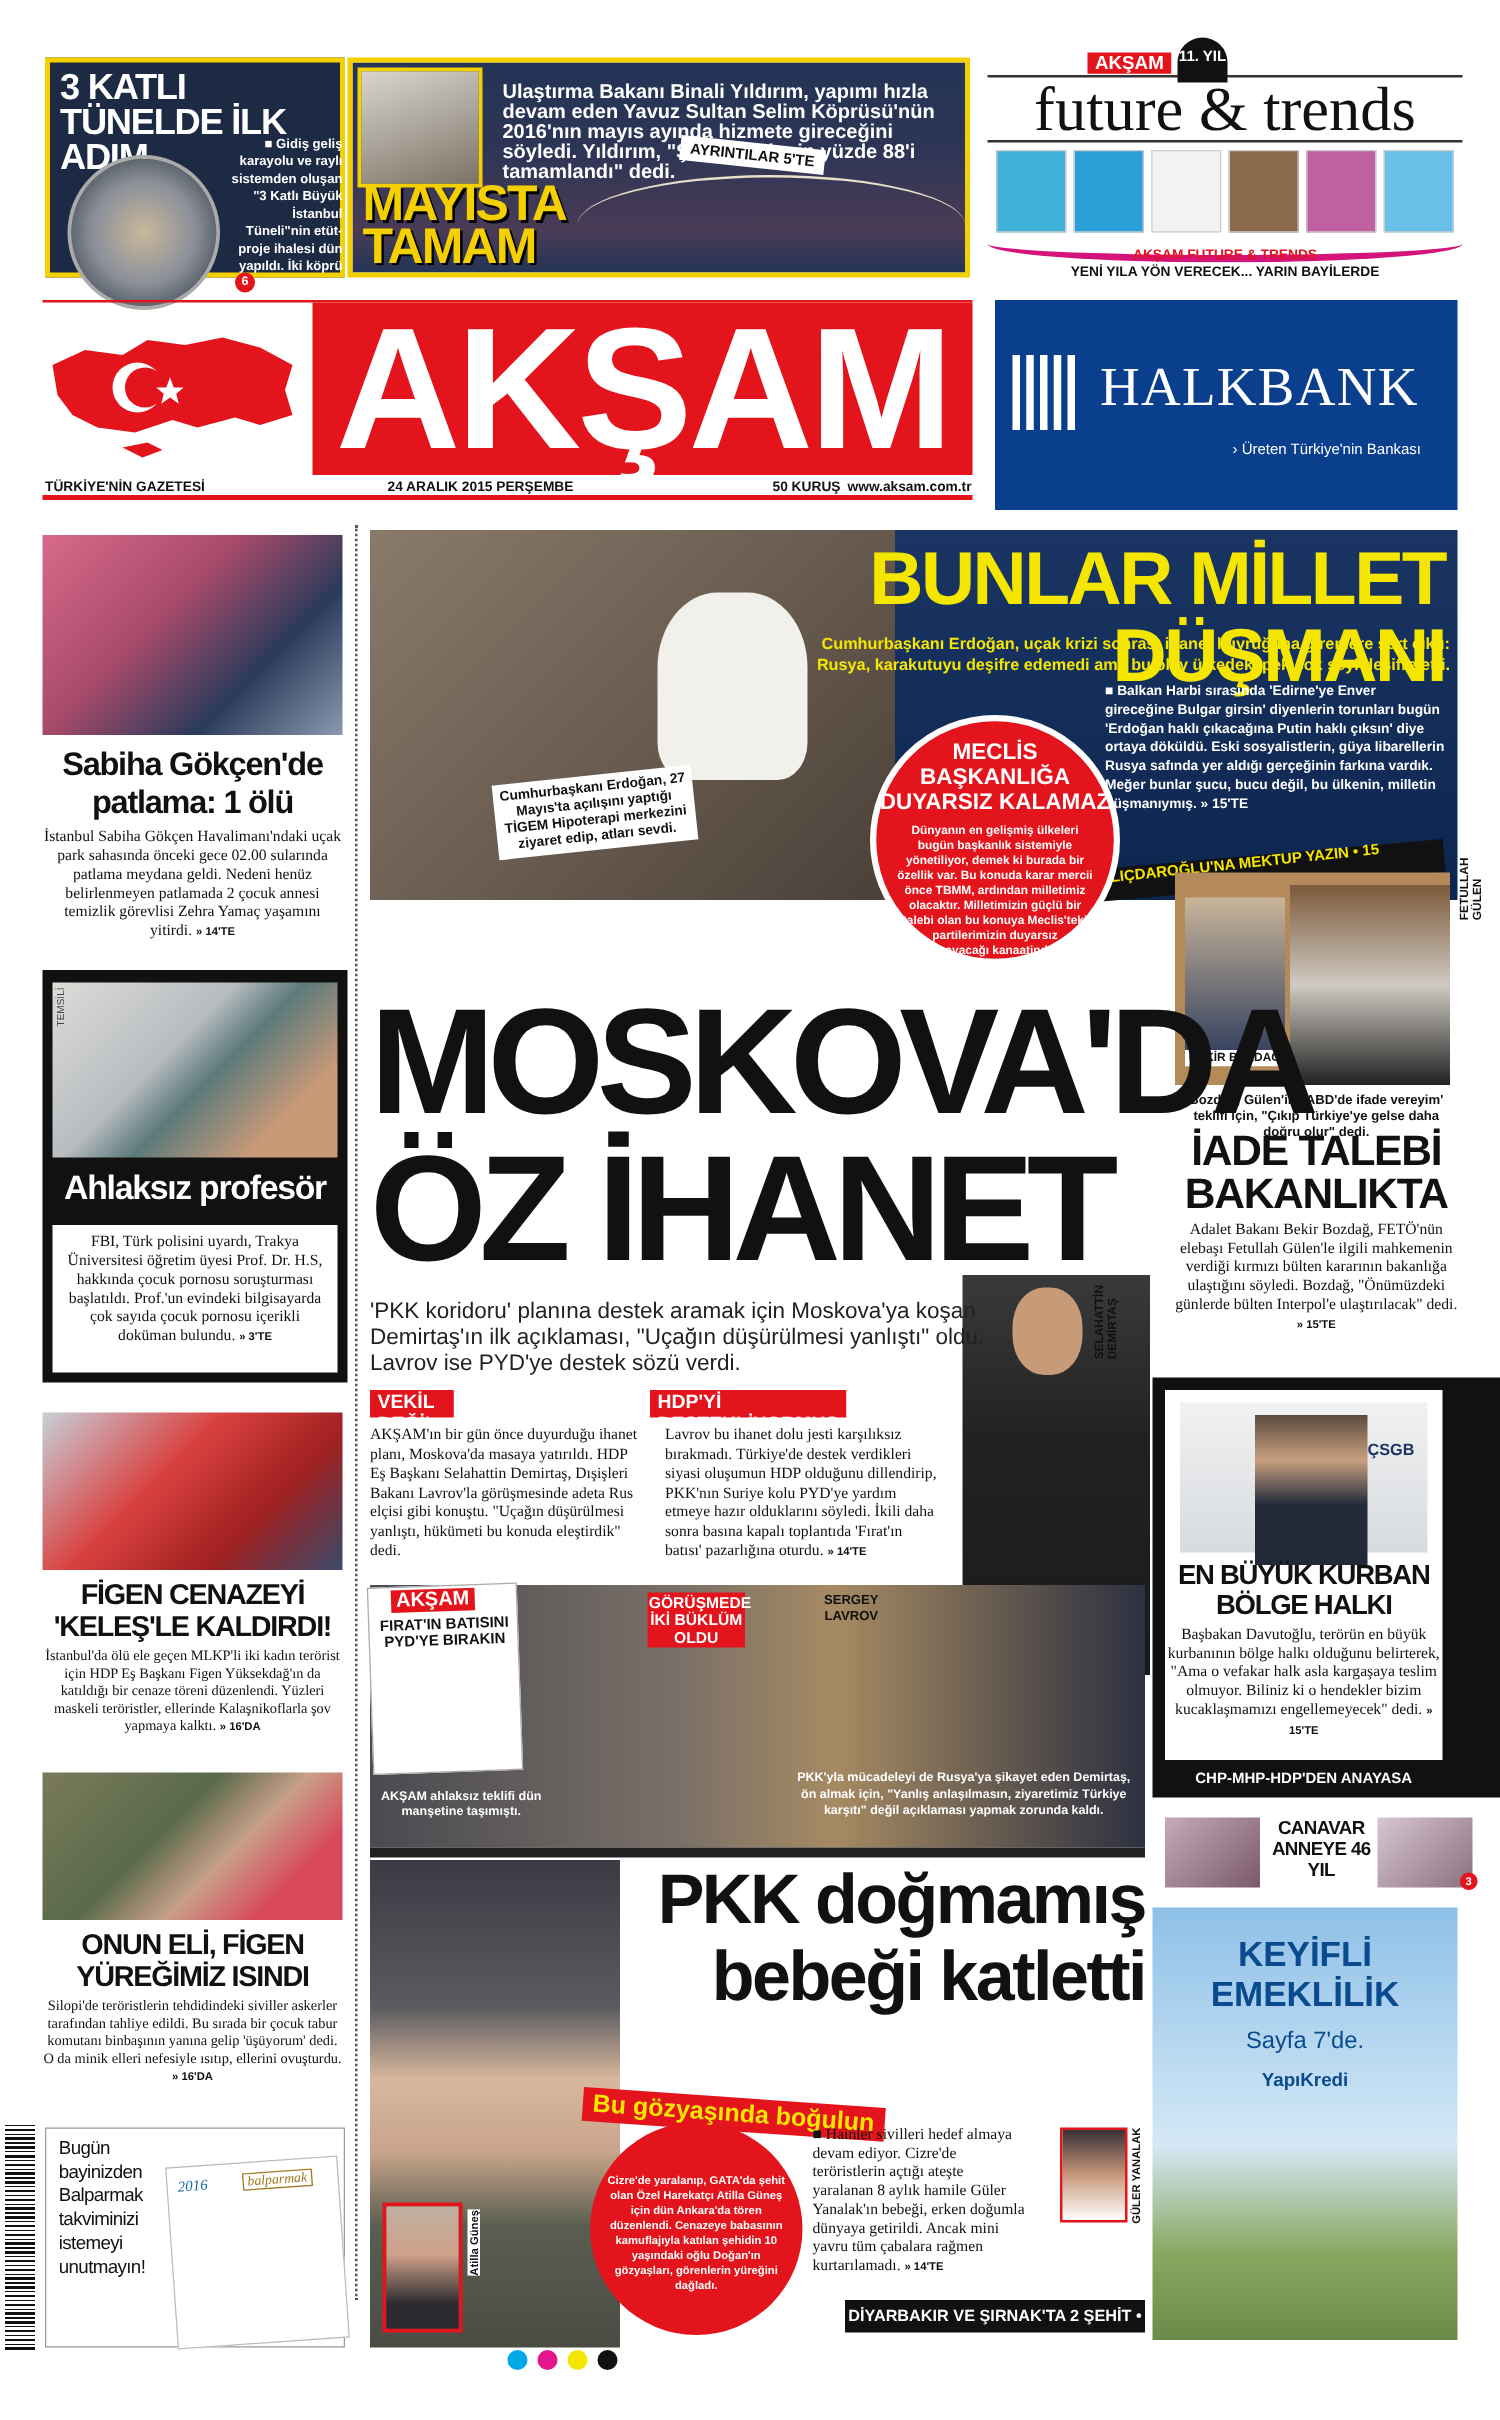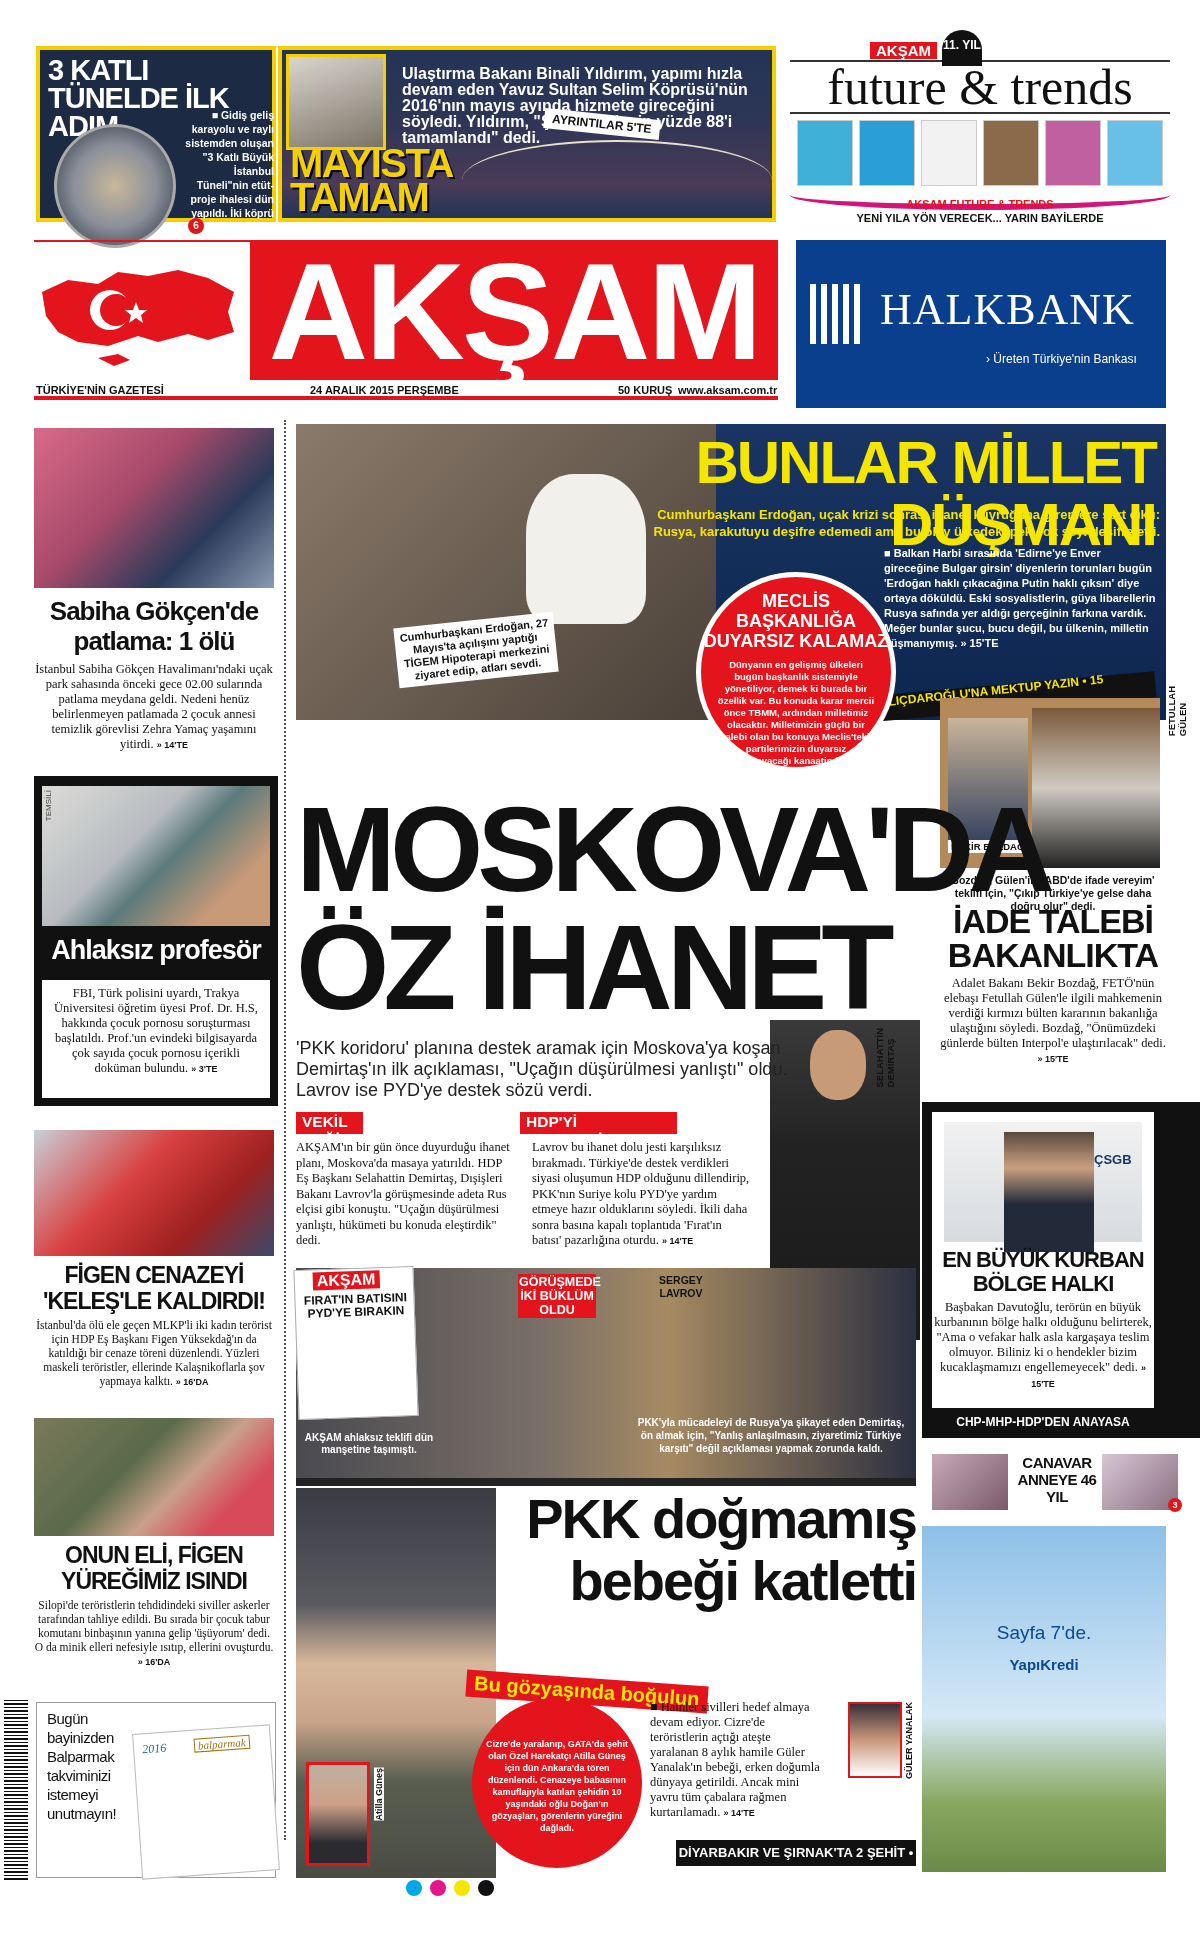--- a/index.html
+++ b/index.html
@@ -293,20 +293,21 @@
 </div>
 
 <div id="can" class="abs">
   <div class="abs a"></div>
   <div class="abs t">CANAVAR ANNEYE 46 YIL</div>
   <div class="abs b"></div>
   <div class="abs" style="left:236px;top:44px;width:14px;height:14px;border-radius:50%;background:#e3141b;color:#fff;font-size:9px;font-weight:bold;text-align:center;line-height:14px">3</div>
 </div>
 
 <div id="yk" class="abs">
+  <div class="abs t1" style="padding:0 40px">KEYİFLİ EMEKLİLİK</div>
   <div class="abs t2">Sayfa 7'de.</div>
   <div class="abs t3">YapıKredi</div>
 </div>
 
 <div id="pkk" class="abs">
   <div class="abs photo"></div>
   <div class="abs h">PKK doğmamış bebeği katletti</div>
   <div class="abs circ">
     <div class="abs cb">Cizre'de yaralanıp, GATA'da şehit olan Özel Harekatçı Atilla Güneş için dün Ankara'da tören düzenlendi. Cenazeye babasının kamuflajıyla katılan şehidin 10 yaşındaki oğlu Doğan'ın gözyaşları, görenlerin yüreğini dağladı.</div>
   </div>

